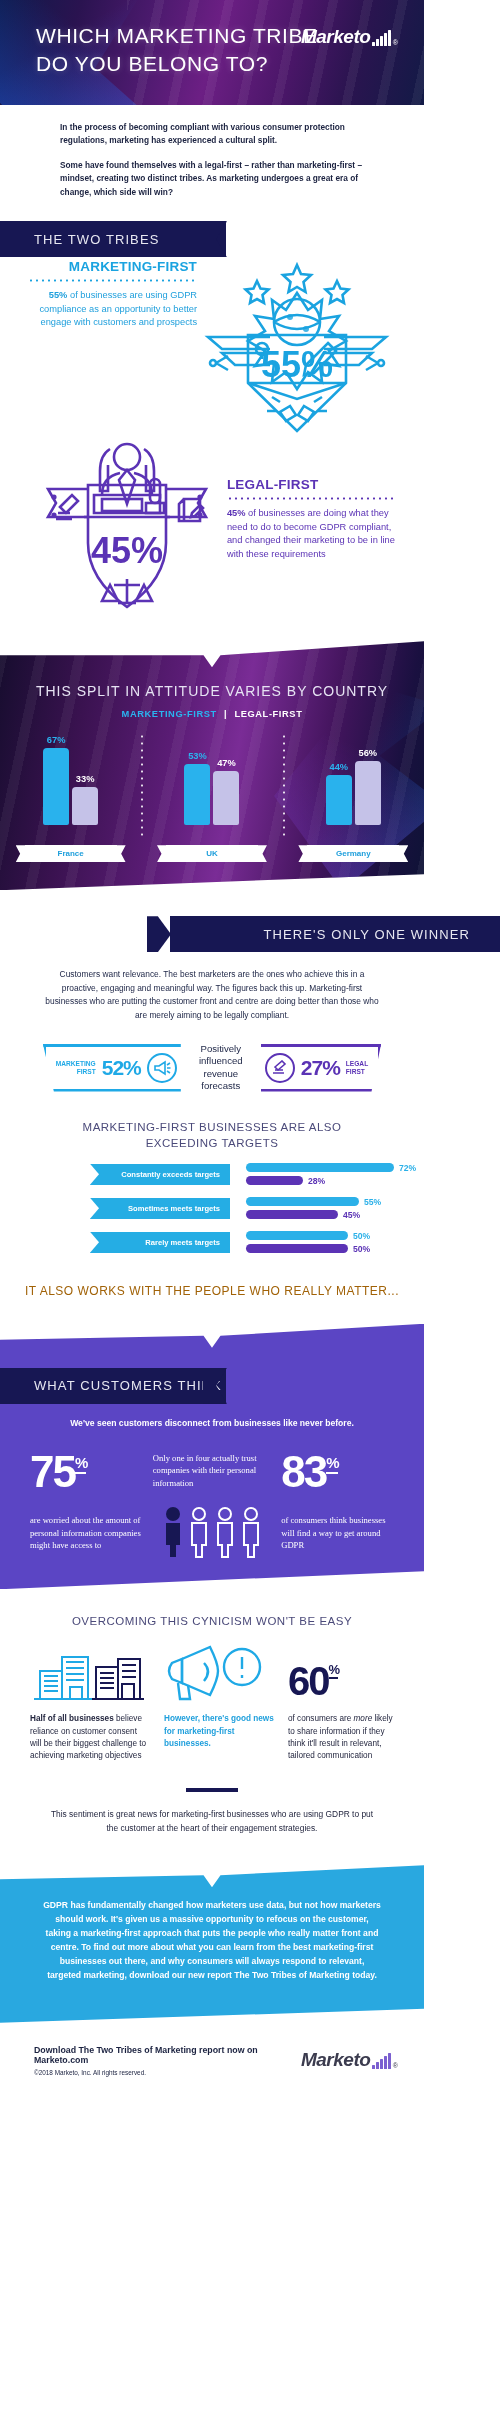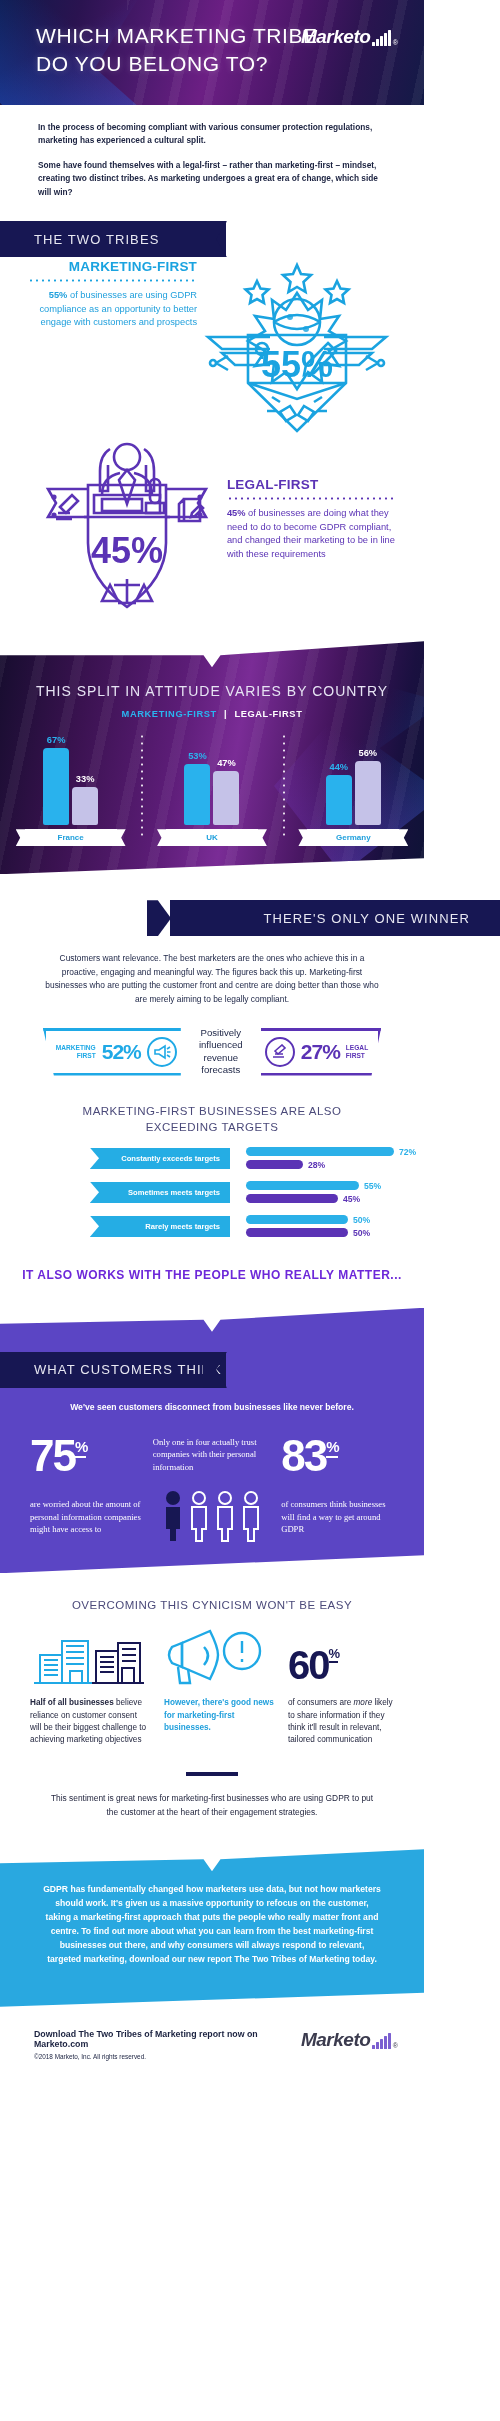--- a/index.html
+++ b/index.html
@@ -53,21 +53,21 @@
     color:#fff; letter-spacing:-.5px;
   }
   .logo-bars { display:flex; align-items:flex-end; gap:1.5px; height:16px; margin-bottom:2px; }
   .logo-bars i { display:block; width:2.5px; background:#fff; border-radius:.5px; }
   .logo-bars i:nth-child(1){height:4px;} .logo-bars i:nth-child(2){height:7px;}
   .logo-bars i:nth-child(3){height:10px;} .logo-bars i:nth-child(4){height:13px;}
   .logo-bars i:nth-child(5){height:16px;}
   .logo-reg { font-size:7px; color:#fff; margin-bottom:2px; }
 
   
-  .intro { padding:16px 40px 22px 38px; }
+  .intro { padding:16px 40px 22px 38px;margin-left:22px; }
   .intro p {
     font-size:8.3px; line-height:1.62; font-weight:bold; color:#1b2240;
     margin-bottom:11px;
   }
   .intro p:last-child { margin-bottom:0; }
 
   
   .ribbon {
     background:#171753; color:#e8e8f2;
     height:36px; display:flex; align-items:center;
@@ -145,21 +145,21 @@
     background-image:radial-gradient(circle, rgba(255,255,255,.85) 1px, transparent 1.2px);
     background-size:2px 7px; background-repeat:repeat-y;
   }
   .bars { display:flex; align-items:flex-end; height:86px; gap:3px; }
   .barcol { display:flex; flex-direction:column; align-items:center; justify-content:flex-end; }
   .barval { font-size:9.3px; font-weight:bold; margin-bottom:3px; }
   .barval.mf { color:#2ab4f0; } .barval.lf { color:#ffffff; }
   .bar { width:26px; border-radius:4px 4px 2px 2px; }
   .bar.mf { background:#29b2ed; } .bar.lf { background:#c5c2e8; }
   .flag {
-    position:relative; margin-top:4px; background:#fff; color:#1f9fdc;
+    position:relative; margin-top:20px; background:#fff; color:#1f9fdc;
     font-size:8px; font-weight:bold; padding:4px 16px; min-width:92px; text-align:center;
   }
   .flag:before,.flag:after{
     content:""; position:absolute; top:0; width:10px; height:100%; background:#fff;
   }
   .flag:before{ left:-9px; clip-path:polygon(0 0,100% 0,100% 100%,0 100%,45% 50%); }
   .flag:after{ right:-9px; clip-path:polygon(0 0,100% 0,55% 50%,100% 100%,0 100%); }
 
   
   .winner-wrap { padding-top:26px; }
@@ -201,22 +201,22 @@
   .tbars { margin-left:16px; display:flex; flex-direction:column; gap:3px; }
   .tb { display:flex; align-items:center; gap:5px; }
   .tb .fill { height:9px; border-radius:5px; }
   .tb.mf .fill { background:#2bb0e8; }
   .tb.lf .fill { background:#5b33b5; }
   .tb .lab { font-size:8.6px; font-weight:bold; }
   .tb.mf .lab { color:#2bb0e8; }
   .tb.lf .lab { color:#5b33b5; }
 
   .also-works {
-    text-align:center; font-size:12px; letter-spacing:.5px; color:#6d28d9;
-    font-weight:700; margin-top:30px; padding-bottom:26px;
+    text-align:center; font-size:12px; letter-spacing:.5px; color:#a16207;
+    font-weight:400; margin-top:30px; padding-bottom:26px;
   }
 
   
   .cust {
     position:relative; background:#5b45c4; color:#fff;
     padding:34px 0 30px;
     clip-path:polygon(0 16px, 48% 12px, 50% 24px, 52% 12px, 100% 0, 100% calc(100% - 18px), 0 100%);
   }
   .cust-body { padding-top:10px; }
   .cust-sub { text-align:center; font-size:8.6px; font-weight:bold; margin-top:14px; }
@@ -249,21 +249,21 @@
 
   
   .cta {
     position:relative; background:#29a8e0; color:#fff;
     padding:34px 42px 40px;
     clip-path:polygon(0 14px, 48% 10px, 50% 22px, 52% 10px, 100% 0, 100% calc(100% - 14px), 0 100%);
   }
   .cta p { text-align:center; font-size:8.6px; line-height:1.62; font-weight:bold; }
 
   
-  .footer { display:flex; align-items:flex-start; justify-content:space-between; padding:22px 26px 18px 34px; }
+  .footer { display:flex; align-items:center; justify-content:space-between; padding:22px 26px 18px 34px; }
   .foot-l .f1 { font-size:8.8px; font-weight:bold; color:#1b2240; }
   .foot-l .f2 { font-size:6.4px; color:#1b2240; margin-top:4px; }
   .foot-logo { display:flex; align-items:flex-end; gap:2px; }
   .foot-logo .logo-word { color:#3b3b4e; }
   .foot-logo .logo-bars i { background:#7b5fd0; }
   .foot-logo .logo-reg { color:#3b3b4e; }
 </style>
 </head>
 <body>
 

